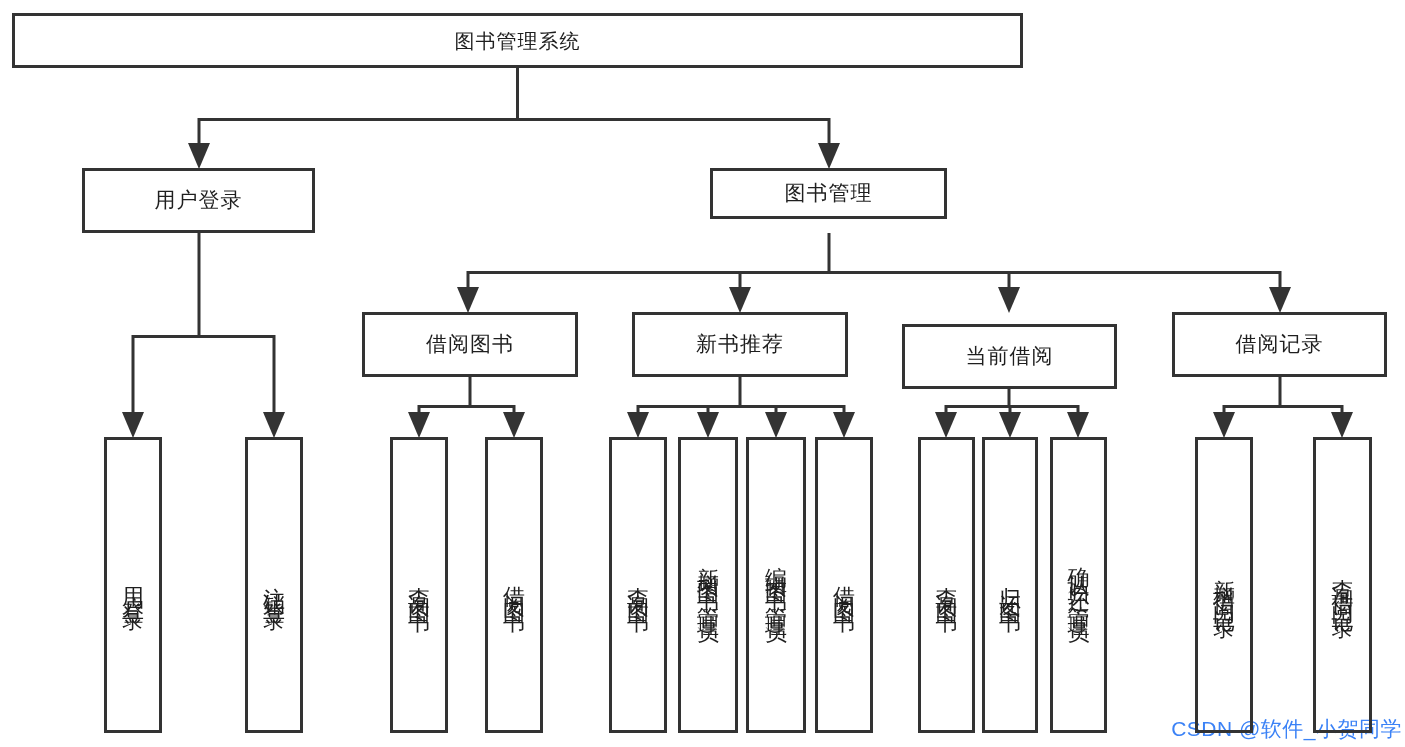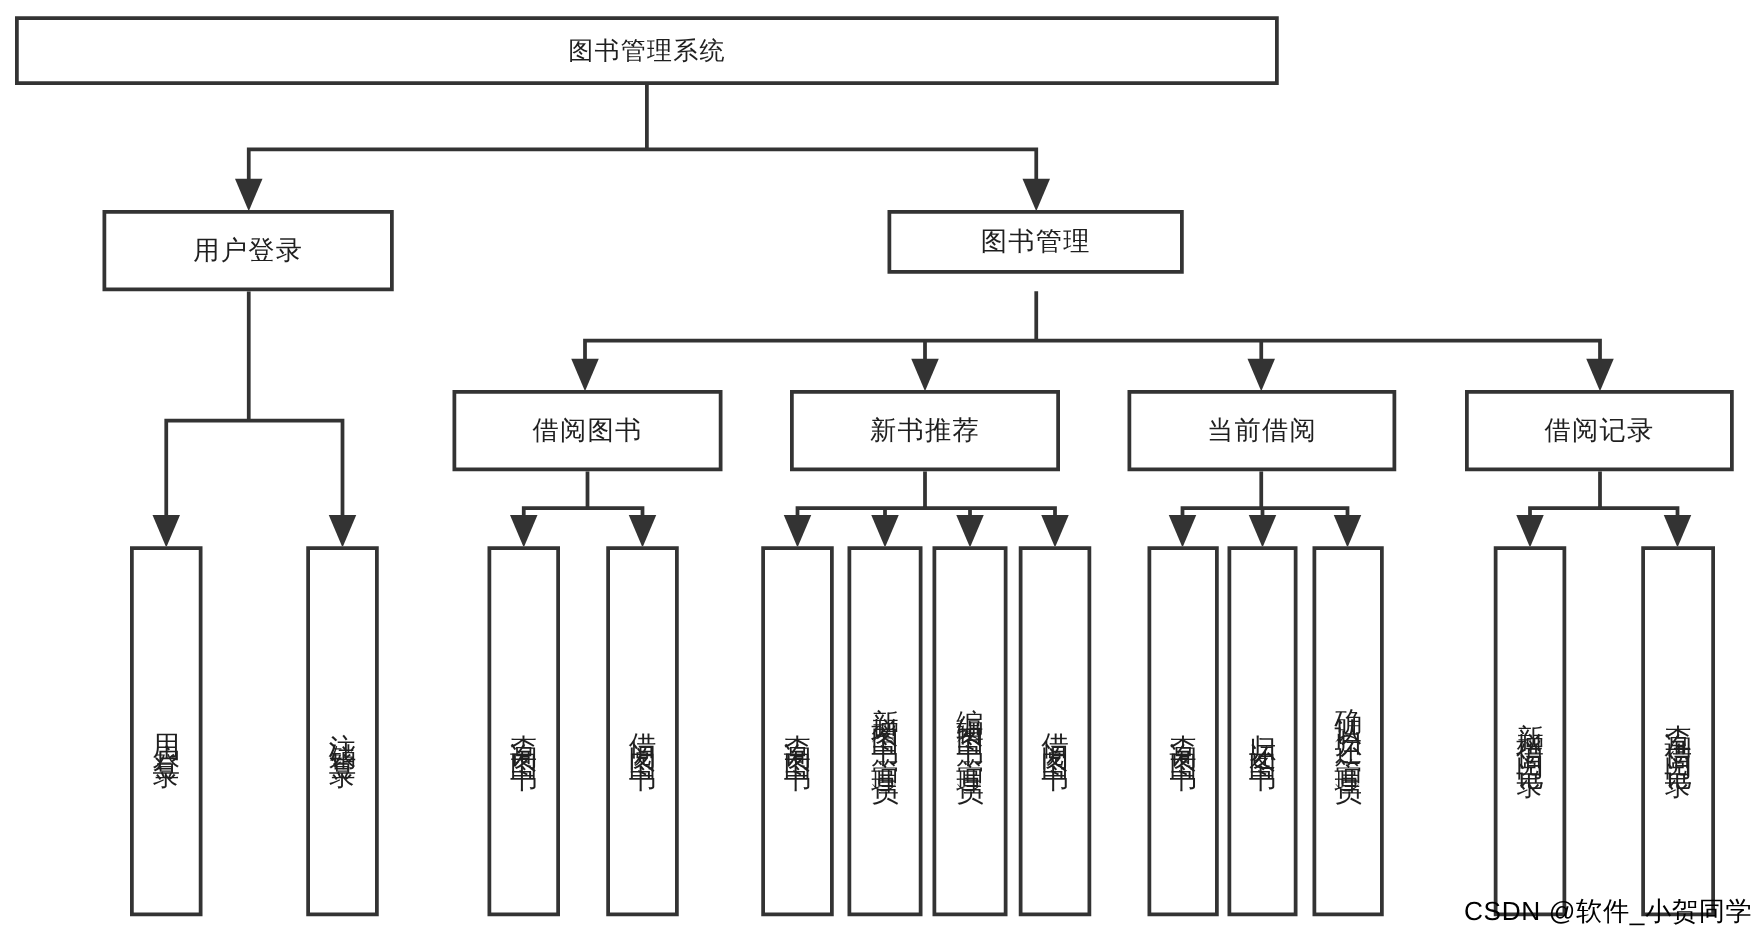--- a/index.html
+++ b/index.html
@@ -46,21 +46,21 @@
     font-size: 22px;
     letter-spacing: 8px;
     line-height: 1;
   }
   .watermark {
     position: absolute;
     right: 3px;
     bottom: 4px;
     font-family: "Liberation Sans", "DejaVu Sans", sans-serif;
     font-size: 21px;
-    color: #000000;
+    color: #3b82f6;
     letter-spacing: 0.5px;
     mix-blend-mode: darken;
     white-space: nowrap;
   }
 </style>
 </head>
 <body>
 
 <div class="stage">
 
@@ -97,21 +97,21 @@
     </g>
   </svg>
 
   <div class="box h-box root-box" style="left:12px; top:13px; width:1011px; height:55px;">图书管理系统</div>
 
   <div class="box h-box" style="left:82px; top:168px; width:233px; height:65px;">用户登录</div>
   <div class="box h-box" style="left:710px; top:168px; width:237px; height:51px;">图书管理</div>
 
   <div class="box h-box" style="left:362px; top:312px; width:216px; height:65px;">借阅图书</div>
   <div class="box h-box" style="left:632px; top:312px; width:216px; height:65px;">新书推荐</div>
-  <div class="box h-box" style="left:902px; top:312px; width:215px; height:65px;">当前借阅</div>
+  <div class="box h-box" style="left:902px; top:324px; width:215px; height:65px;">当前借阅</div>
   <div class="box h-box" style="left:1172px; top:312px; width:215px; height:65px;">借阅记录</div>
 
   <div class="box v-box" style="left:104px; top:437px; width:58px; height:296px;">用户登录</div>
   <div class="box v-box" style="left:245px; top:437px; width:58px; height:296px;">注销登录</div>
 
   <div class="box v-box" style="left:390px; top:437px; width:58px; height:296px;">查询图书</div>
   <div class="box v-box" style="left:485px; top:437px; width:58px; height:296px;">借阅图书</div>
 
   <div class="box v-box" style="left:609px; top:437px; width:58px; height:296px;">查询图书</div>
   <div class="box v-box" style="left:678px; top:437px; width:60px; height:296px;">新增图书（管理员）</div>

